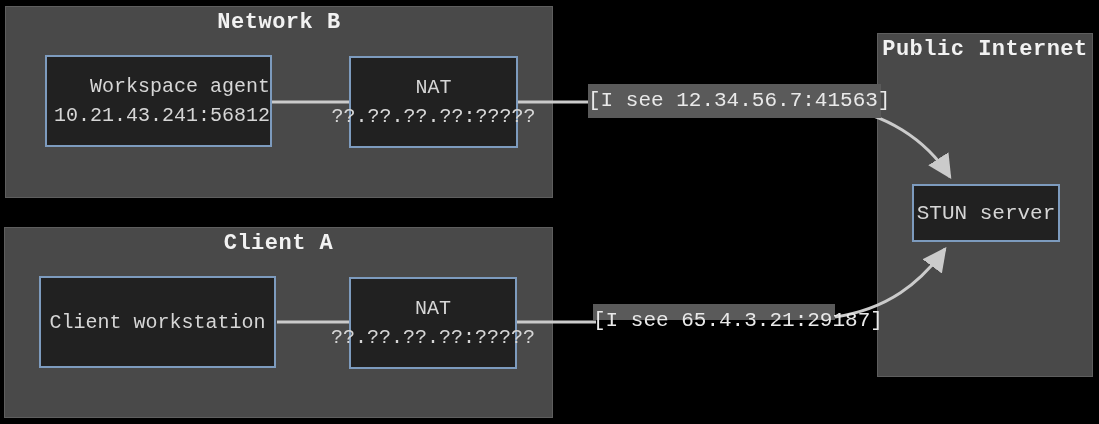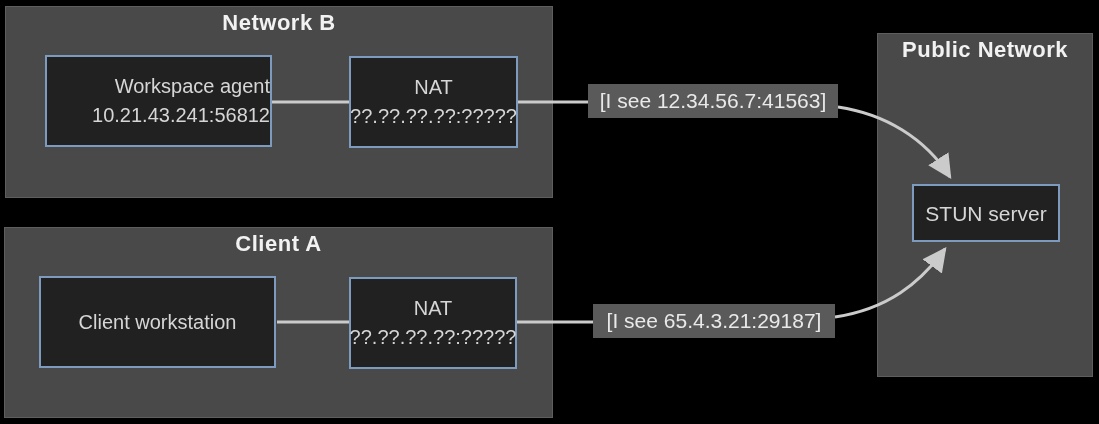--- a/index.html
+++ b/index.html
@@ -11,21 +11,21 @@
     --node-text:#d6d6d6;
     --title-text:#f2f2f2;
     --edge:#cbcbcb;
     --edge-label-bg:#5a5a5a;
     --edge-label-text:#e9e9e9;
   }
   html,body{margin:0;padding:0;background:var(--background);}
   .canvas{
     position:relative;width:1099px;height:424px;overflow:hidden;
     background:var(--background);
-    font-family:Liberation Sans, sans-serif;
+    font-family:Liberation Mono, monospace;
   }
   .cluster{
     position:absolute;
     background:var(--cluster-fill);
     border:1px solid var(--cluster-border);
     box-sizing:border-box;
   }
   .cluster-title{
     position:absolute;top:3px;left:0;width:100%;
     text-align:center;
@@ -59,36 +59,36 @@
   }
   
   #cluster-network-b{left:5px;top:6px;width:548px;height:192px;}
   #cluster-network-a{left:4px;top:227px;width:549px;height:191px;}
   #cluster-public-internet{left:877px;top:33px;width:216px;height:344px;}
   #node-workspace-agent{left:45px;top:55px;width:227px;height:92px;align-items:flex-end;}
   #node-nat-b{left:349px;top:56px;width:169px;height:92px;}
   #node-client-workstation{left:39px;top:276px;width:237px;height:92px;}
   #node-nat-a{left:349px;top:277px;width:168px;height:92px;}
   #node-stun-server{left:912px;top:184px;width:148px;height:58px;font-size:21px;}
-  #edge-label-b{left:588px;top:84px;width:250px;height:34px;}
-  #edge-label-a{left:593px;top:304px;width:242px;height:34px;}
+  #edge-label-b{left:588px;top:84px;width:293px;height:34px;}
+  #edge-label-a{left:593px;top:304px;width:242px;height:16px;}
 </style>
 </head>
 <body>
 
 <div class="canvas">
 
   <div class="cluster" id="cluster-network-b">
     <div class="cluster-title">Network B</div>
   </div>
   <div class="cluster" id="cluster-network-a">
     <div class="cluster-title">Client A</div>
   </div>
   <div class="cluster" id="cluster-public-internet">
-    <div class="cluster-title">Public Network</div>
+    <div class="cluster-title">Public Internet</div>
   </div>
 
   <svg class="edges" viewBox="0 0 1099 424" xmlns="http://www.w3.org/2000/svg">
     <defs>
       <marker id="arrowhead" viewBox="0 0 10 10" refX="9" refY="5" markerWidth="8" markerHeight="8" orient="auto">
         <path class="head" d="M0 0 L10 5 L0 10 z"></path>
       </marker>
     </defs>
     <path class="stroke" d="M272 102 L351 102"></path>
     <path class="stroke" d="M518 102 L591 102"></path>

